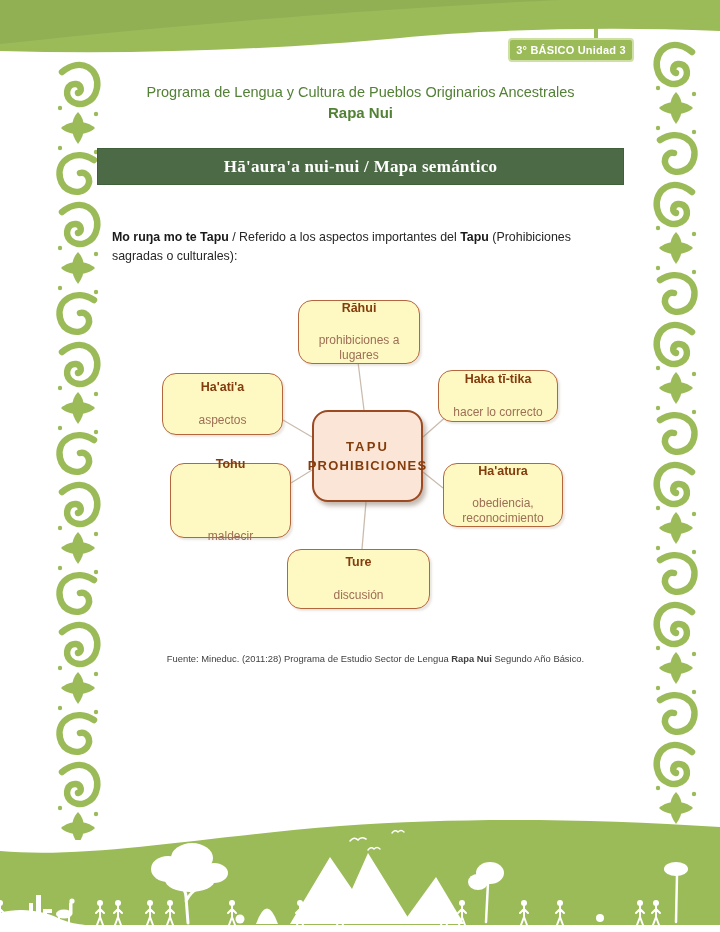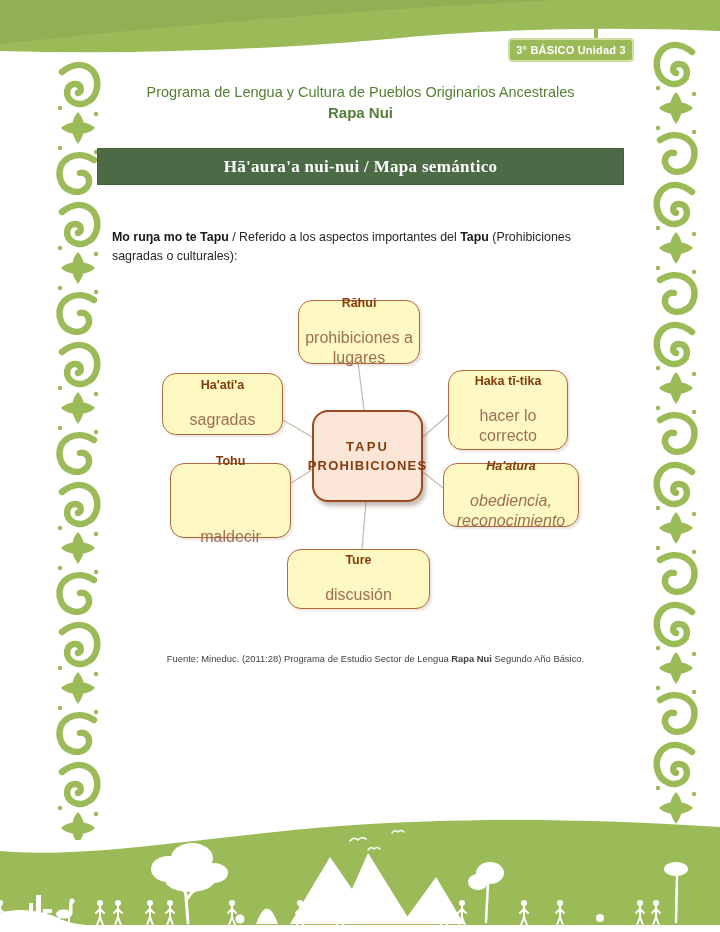--- a/index.html
+++ b/index.html
@@ -33,21 +33,21 @@
   .intro b{color:#1a1a1a;}
 
   
   .diagram{position:absolute;left:150px;top:290px;width:430px;height:330px;}
   .connectors{position:absolute;left:0;top:0;}
   .node{position:absolute;background:#fef9c3;border:1.4px solid #b4663d;border-radius:14px;
         box-sizing:border-box;display:flex;flex-direction:column;align-items:center;
         justify-content:center;text-align:center;padding:4px 6px;
         box-shadow:2px 2px 2px rgba(160,140,125,.22);}
   .node-title{font-weight:700;color:#843c0c;font-size:12.5px;line-height:1.25;}
-  .node-sub{color:#9e6e55;font-size:16px;line-height:1.25;margin-top:17px;}
+  .node-sub{color:#9e6e55;font-size:12px;line-height:1.25;margin-top:17px;}
   .node-center{background:#fbe5d6;border:2.5px solid #9c4a21;border-radius:16px;
         box-shadow:3px 4px 4px rgba(140,118,102,.5);}
   .center-line{font-weight:700;color:#843c0c;font-size:13px;letter-spacing:2.2px;line-height:1.5;}
 
   .fuente{position:absolute;left:97px;top:638px;width:527px;text-align:center;font-size:9.4px;
           color:#3f3f3f;margin:15px;}
 
   .landscape{position:absolute;left:0;bottom:0;}
 </style>
 </head>
@@ -127,39 +127,39 @@
       </g>
     </svg>
 
     <div class="node" style="left:148px;top:10px;width:122px;height:64px;">
       <div class="node-title">Rāhui</div>
       <div class="node-sub">prohibiciones a lugares</div>
     </div>
 
     <div class="node" style="left:12px;top:83px;width:121px;height:62px;">
       <div class="node-title">Ha'ati'a</div>
-      <div class="node-sub">sagradas</div>
-    </div>
-
-    <div class="node" style="left:298px;top:80px;width:120px;height:80px;">
+      <div class="node-sub">aspectos</div>
+    </div>
+
+    <div class="node" style="left:288px;top:80px;width:120px;height:52px;">
       <div class="node-title">Haka tī-tika</div>
       <div class="node-sub">hacer lo correcto</div>
     </div>
 
     <div class="node node-center" style="left:162px;top:120px;width:111px;height:92px;">
       <div class="center-line">TAPU</div>
       <div class="center-line" style="letter-spacing:1.2px;">PROHIBICIONES</div>
     </div>
 
     <div class="node" style="left:20px;top:173px;width:121px;height:75px;gap:40px;">
       <div class="node-title">Tohu</div>
       <div class="node-sub">maldecir</div>
     </div>
 
-    <div class="node" style="left:293px;top:173px;width:136px;height:64px;font-style:italic;">
+    <div class="node" style="left:293px;top:173px;width:120px;height:64px;">
       <div class="node-title">Ha'atura</div>
       <div class="node-sub">obediencia, reconocimiento</div>
     </div>
 
     <div class="node" style="left:137px;top:259px;width:143px;height:60px;">
       <div class="node-title">Ture</div>
       <div class="node-sub">discusión</div>
     </div>
   </div>
 

